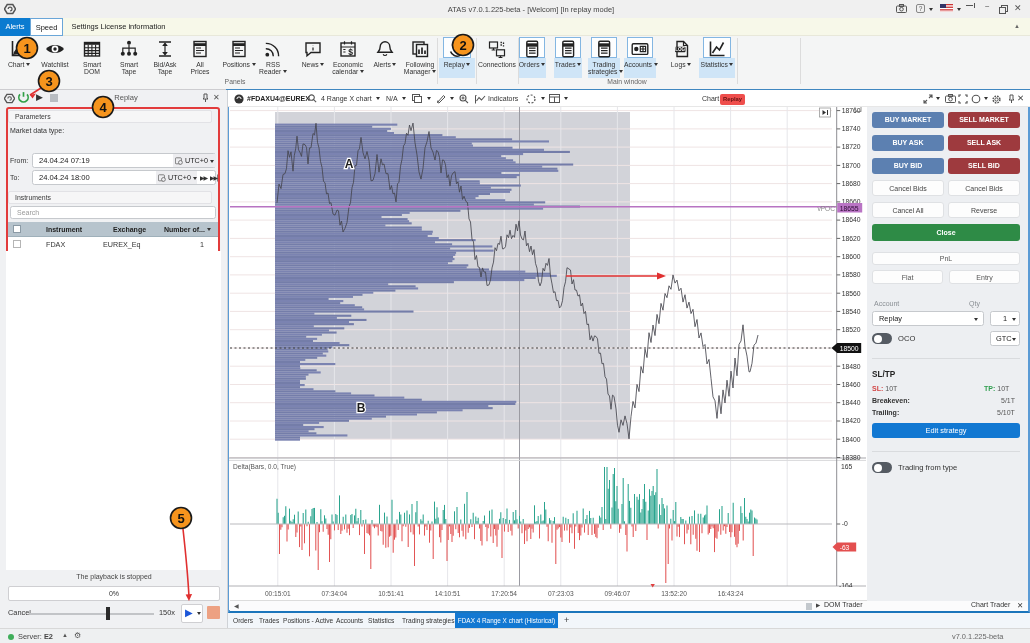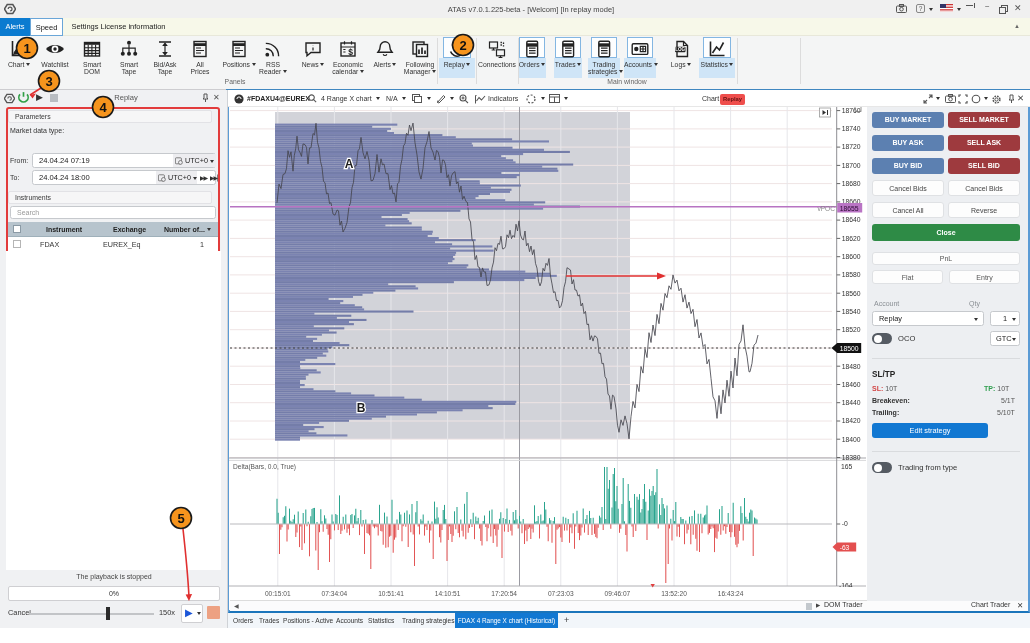--- a/index.html
+++ b/index.html
@@ -245,21 +245,21 @@
 <div class="inp" style="left:10px;top:116px;width:206px;height:13px;line-height:12px;padding-left:6px;color:#999;font-size:7px">Search</div>
 <div class="abs" style="left:8px;top:132px;width:210px;height:15px;background:#b7c4cd;border-bottom:1px solid #9fb0ba;font-size:7px;font-weight:bold;color:#222">
  <div class="abs" style="left:5px;top:3px;width:8px;height:8px;background:#fff;border:1px solid #8b9aa5"></div>
  <div class="abs" style="left:38px;top:3.5px">Instrument</div>
  <div class="abs" style="left:105px;top:3.5px">Exchange</div>
  <div class="abs" style="left:156px;top:3.5px">Number of...</div>
  <span class="caret abs" style="left:198px;top:6px"></span>
 </div>
 <div class="abs" style="left:8px;top:147px;width:210px;height:14px;background:#fff;font-size:7.2px;color:#333">
  <div class="abs" style="left:5px;top:2.5px;width:8px;height:8px;background:#fff;border:1px solid #b5b5b5"></div>
- <div class="abs" style="left:32px;top:3px">FDAX</div>
+ <div class="abs" style="left:38px;top:3px">FDAX</div>
  <div class="abs" style="left:95px;top:3px">EUREX_Eq</div>
  <div class="abs" style="left:192px;top:3px">1</div>
 </div>
 <div class="abs" style="left:6px;top:161px;width:215px;height:319px;background:#fff"></div>
 <div class="abs" style="left:0;top:483px;width:228px;text-align:center;font-size:7px;color:#444">The playback is stopped</div>
 <div class="abs" style="left:8px;top:496px;width:212px;height:15px;background:#fff;border:1px solid #cfcfd2;border-radius:2px;text-align:center;font-size:7px;color:#333;line-height:14px">0%</div>
 <div class="abs" style="left:8px;top:518px;font-size:7.4px;color:#333">Cancel</div>
 <div class="abs" style="left:30px;top:523px;width:124px;height:1.5px;background:#c2c4c7"></div>
 <div class="abs" style="left:106px;top:517px;width:4px;height:13px;background:#2b2b2b"></div>
 <div class="abs" style="left:159px;top:518px;font-size:7.4px;color:#333">150x</div>
@@ -1021,37 +1021,44 @@
 <div class="abs" style="left:31px;top:227px;font-size:7.6px;color:#333">OCO</div>
 <div class="inp" style="left:123px;top:224px;width:30px;height:15px;line-height:14px;padding-left:5px;font-size:7.4px">GTC<span class="caret" style="position:absolute;right:3px;top:6px"></span></div>
 <div class="abs" style="left:5px;top:251px;width:148px;height:1px;background:#d9dbde"></div>
 <div class="abs" style="left:5px;top:263px;font-size:8.2px;font-weight:bold;color:#222">SL/TP</div>
 <div class="abs" style="left:5px;top:278px;font-size:7px;color:#d24444;font-weight:bold">SL: <span style="color:#555;font-weight:normal">10T</span></div>
 <div class="abs" style="left:117px;top:278px;font-size:7px;color:#2f9e4f;font-weight:bold">TP: <span style="color:#555;font-weight:normal">10T</span></div>
 <div class="abs" style="left:5px;top:290px;font-size:7px;font-weight:bold;color:#333">Breakeven:</div>
 <div class="abs" style="left:134px;top:290px;font-size:7px;color:#555">5/1T</div>
 <div class="abs" style="left:5px;top:302px;font-size:7px;font-weight:bold;color:#333">Trailing:</div>
 <div class="abs" style="left:130px;top:302px;font-size:7px;color:#555">5/10T</div>
-<div class="tbtn" style="left:5px;top:316px;width:116px;height:15px;line-height:15px;background:#1278d2;font-weight:normal;font-size:7.4px">Edit strategy</div>
+<div class="tbtn" style="left:5px;top:316px;width:148px;height:15px;line-height:15px;background:#1278d2;font-weight:normal;font-size:7.4px">Edit strategy</div>
 <div class="abs" style="left:5px;top:344px;width:148px;height:1px;background:#d9dbde"></div>
 <div class="toggle" style="left:5px;top:355px"></div>
 <div class="abs" style="left:31px;top:356px;font-size:7.6px;color:#333">Trading from type</div>
 </div>
 
 <div id="tabbar">
  <div class="tabtxt" style="left:5px">Orders</div>
  <div class="tabtxt" style="left:31px">Trades</div>
  <div class="tabtxt" style="left:55px">Positions - Active</div>
  <div class="tabtxt" style="left:108px">Accounts</div>
  <div class="tabtxt" style="left:140px">Statistics</div>
  <div class="tabtxt" style="left:174px">Trading strategies</div>
  <div class="tabtxt" style="left:227px;width:103px;background:#1278d2;color:#fff;text-align:center;font-size:6.4px">FDAX 4 Range X chart (Historical)</div>
  <div class="tabtxt" style="left:336px;font-size:9px;color:#444">+</div>
 </div>
 
+<div id="statusbar">
+ <div class="abs" style="left:8px;top:4.5px;width:6px;height:6px;border-radius:50%;background:#3fae5a"></div>
+ <div class="abs" style="left:18px;top:3px">Server: <b>E2</b></div>
+ <div class="abs" style="left:62px;top:3px;color:#555;font-size:6px">▲</div>
+ <div class="abs" style="left:74px;top:2px;color:#555;font-size:8px">⚙</div>
+ <div class="abs" style="left:952px;top:3px;color:#666">v7.0.1.225-beta</div>
+</div>
 
 <svg class="abs" style="left:0;top:0;z-index:50" width="1030" height="643" viewBox="0 0 1030 643">
  <g stroke="#e03030" stroke-width="1.6" fill="none">
   <path d="M41,88 L30,95"></path>
         <path d="M30,95 l6,-1.5 l-3.5,5 Z" fill="#e03030" stroke="none"></path>
   <path d="M183,529 C186,556 188,578 189,597"></path>
         <path d="M189,601 l-3.4,-6.5 l6.5,-0.5 Z" fill="#e03030" stroke="none"></path>
  </g>
  <g font-family="Liberation Sans,sans-serif" font-size="13" font-weight="bold">
   <circle cx="27" cy="48" r="10.5" fill="#f6941d" stroke="#1a1a1a" stroke-width="1.6"></circle>

